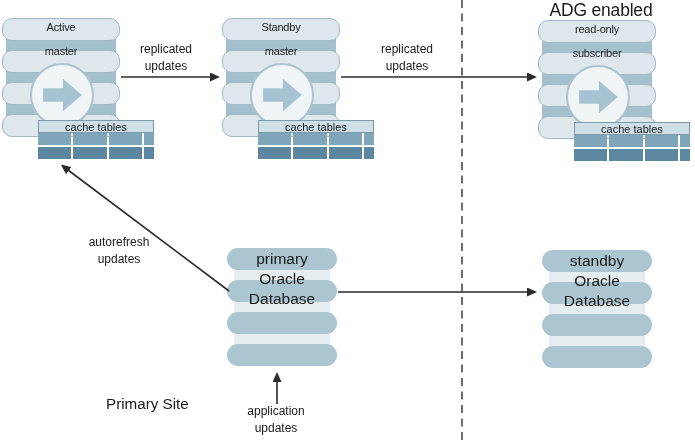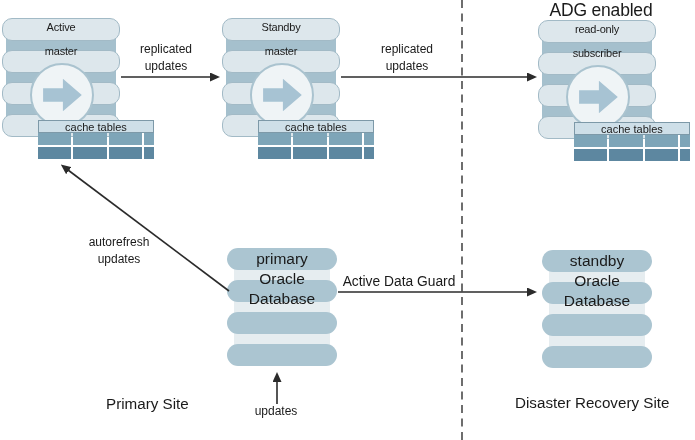--- a/index.html
+++ b/index.html
@@ -184,31 +184,30 @@
   </div>
 
   <div class="lbl" style="left:116px; top:41px; width:100px;">
     <div>replicated</div>
     <div>updates</div>
   </div>
   <div class="lbl" style="left:357px; top:41px; width:100px;">
     <div>replicated</div>
     <div>updates</div>
   </div>
-  <div class="lbl" style="left:329px; top:274px; width:140px; font-size:13.8px;">Active Data Guard</div>
   <div class="lbl" style="left:69px; top:234px; width:100px;">
     <div>autorefresh</div>
     <div>updates</div>
   </div>
   <div class="lbl" style="left:226px; top:403px; width:100px;">
+    <div>application</div>
     <div>updates</div>
   </div>
 
   <div class="site-lbl" style="left:106px; top:395px; width:140px;">Primary Site</div>
-  <div class="site-lbl" style="left:515px; top:394px; width:160px;">Disaster Recovery Site</div>
 
   <svg id="connectors" width="695" height="440">
     <defs>
       <marker id="ah" markerUnits="userSpaceOnUse" markerWidth="10" markerHeight="9" refX="1" refY="4.5" orient="auto">
         <path d="M0,0 L10,4.5 L0,9 Z" class="arrowhead"></path>
       </marker>
     </defs>
     <line class="dashed" x1="462" y1="0" x2="462" y2="440"></line>
     <line class="arrow-line" x1="121" y1="77" x2="211" y2="77" marker-end="url(#ah)"></line>
     <line class="arrow-line" x1="341" y1="77" x2="528" y2="77" marker-end="url(#ah)"></line>

